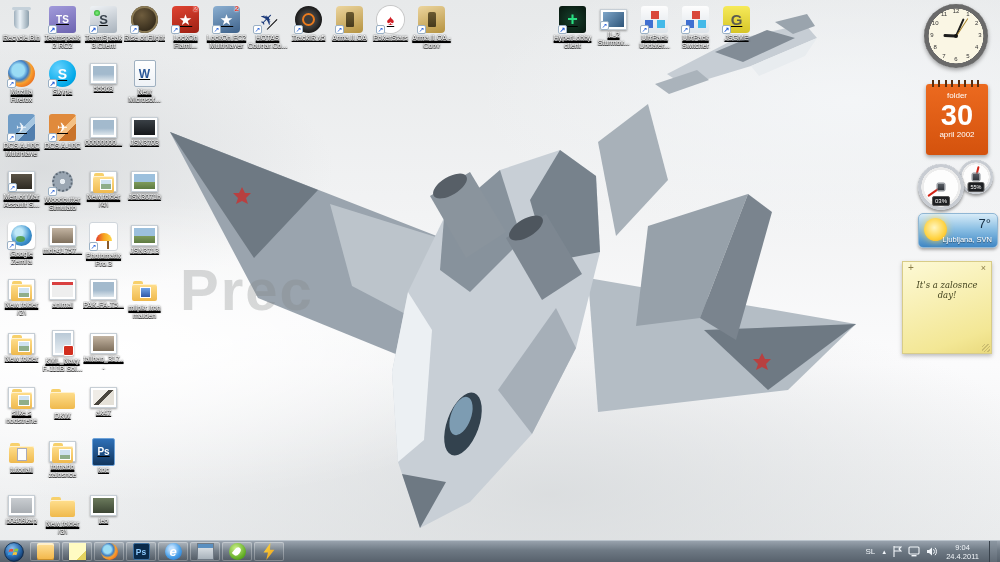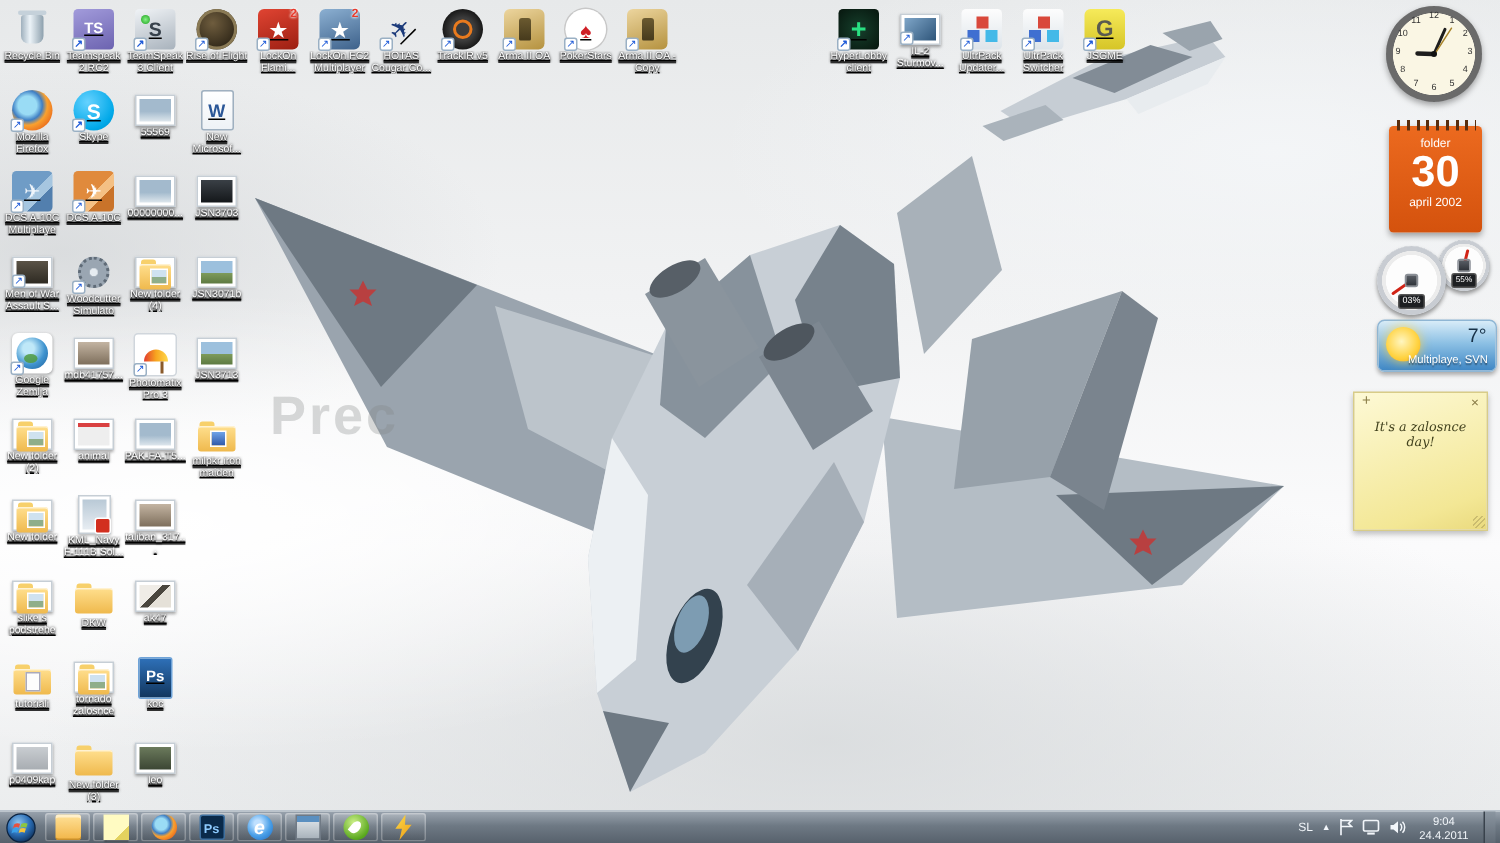--- a/index.html
+++ b/index.html
@@ -5,21 +5,21 @@
   html,body{margin:0;padding:0;background:#222;}
   #screen{position:relative;width:1000px;height:562px;overflow:hidden;
     font-family:"Liberation Sans",sans-serif;cursor:default;
     background:
       radial-gradient(ellipse 620px 220px at 12% 62%, rgba(255,255,255,.95), rgba(255,255,255,0) 70%),
       radial-gradient(ellipse 520px 200px at 85% 18%, rgba(244,246,248,.9), rgba(244,246,248,0) 72%),
       radial-gradient(ellipse 700px 260px at 55% 88%, rgba(214,217,219,.8), rgba(214,217,219,0) 75%),
       radial-gradient(ellipse 420px 180px at 4% 30%, rgba(209,212,214,.7), rgba(209,212,214,0) 70%),
       linear-gradient(180deg,#e7e9ea 0%,#f1f2f3 35%,#fbfbfc 65%,#e9ebec 100%);}
   .jet{position:absolute;left:0;top:0;}
-  .wm{position:absolute;font-weight:bold;font-size:36px;letter-spacing:2px;color:rgba(130,132,134,.30);}
+  .wm{position:absolute;font-weight:bold;font-size:58px;letter-spacing:2px;color:rgba(130,132,134,.30);}
   #wm-left{left:180px;top:256px;}
   #wm-right{left:770px;top:272px;}
 
   
   .dicon{position:absolute;width:41px;text-align:center;text-decoration:underline;}
   .ig{width:27px;height:27px;margin:0 auto;position:relative;display:flex;align-items:center;justify-content:center;}
   .ig .g{position:relative;z-index:2;}
   .lbl{margin-top:1px;font-size:7px;line-height:1.1;color:#fff;
        text-shadow:0 1px 1px #000,0 0 2px rgba(0,0,0,.9);max-height:24px;overflow:hidden;word-wrap:break-word;}
   .sc{position:absolute;left:-1px;bottom:-1px;width:9px;height:9px;background:#fff;border:1px solid #9ab0c4;
@@ -567,21 +567,21 @@
     <div class="gauge g-big">
       <div class="ndl n-big"></div>
       <div class="chip"></div>
       <div class="pct">03%</div>
     </div>
   </div>
 
   <div class="gadget" id="g-weather">
     <div class="sun"></div>
     <div class="temp">7°</div>
-    <div class="loc">Multiplaye, SVN</div>
+    <div class="loc">Ljubljana, SVN</div>
   </div>
 
   <div class="gadget" id="g-note">
     <div class="note-bar">
       <span>+</span>
       <span class="note-x">×</span>
     </div>
     <div class="note-text">It's a zalosnce day!</div>
   </div>
 

